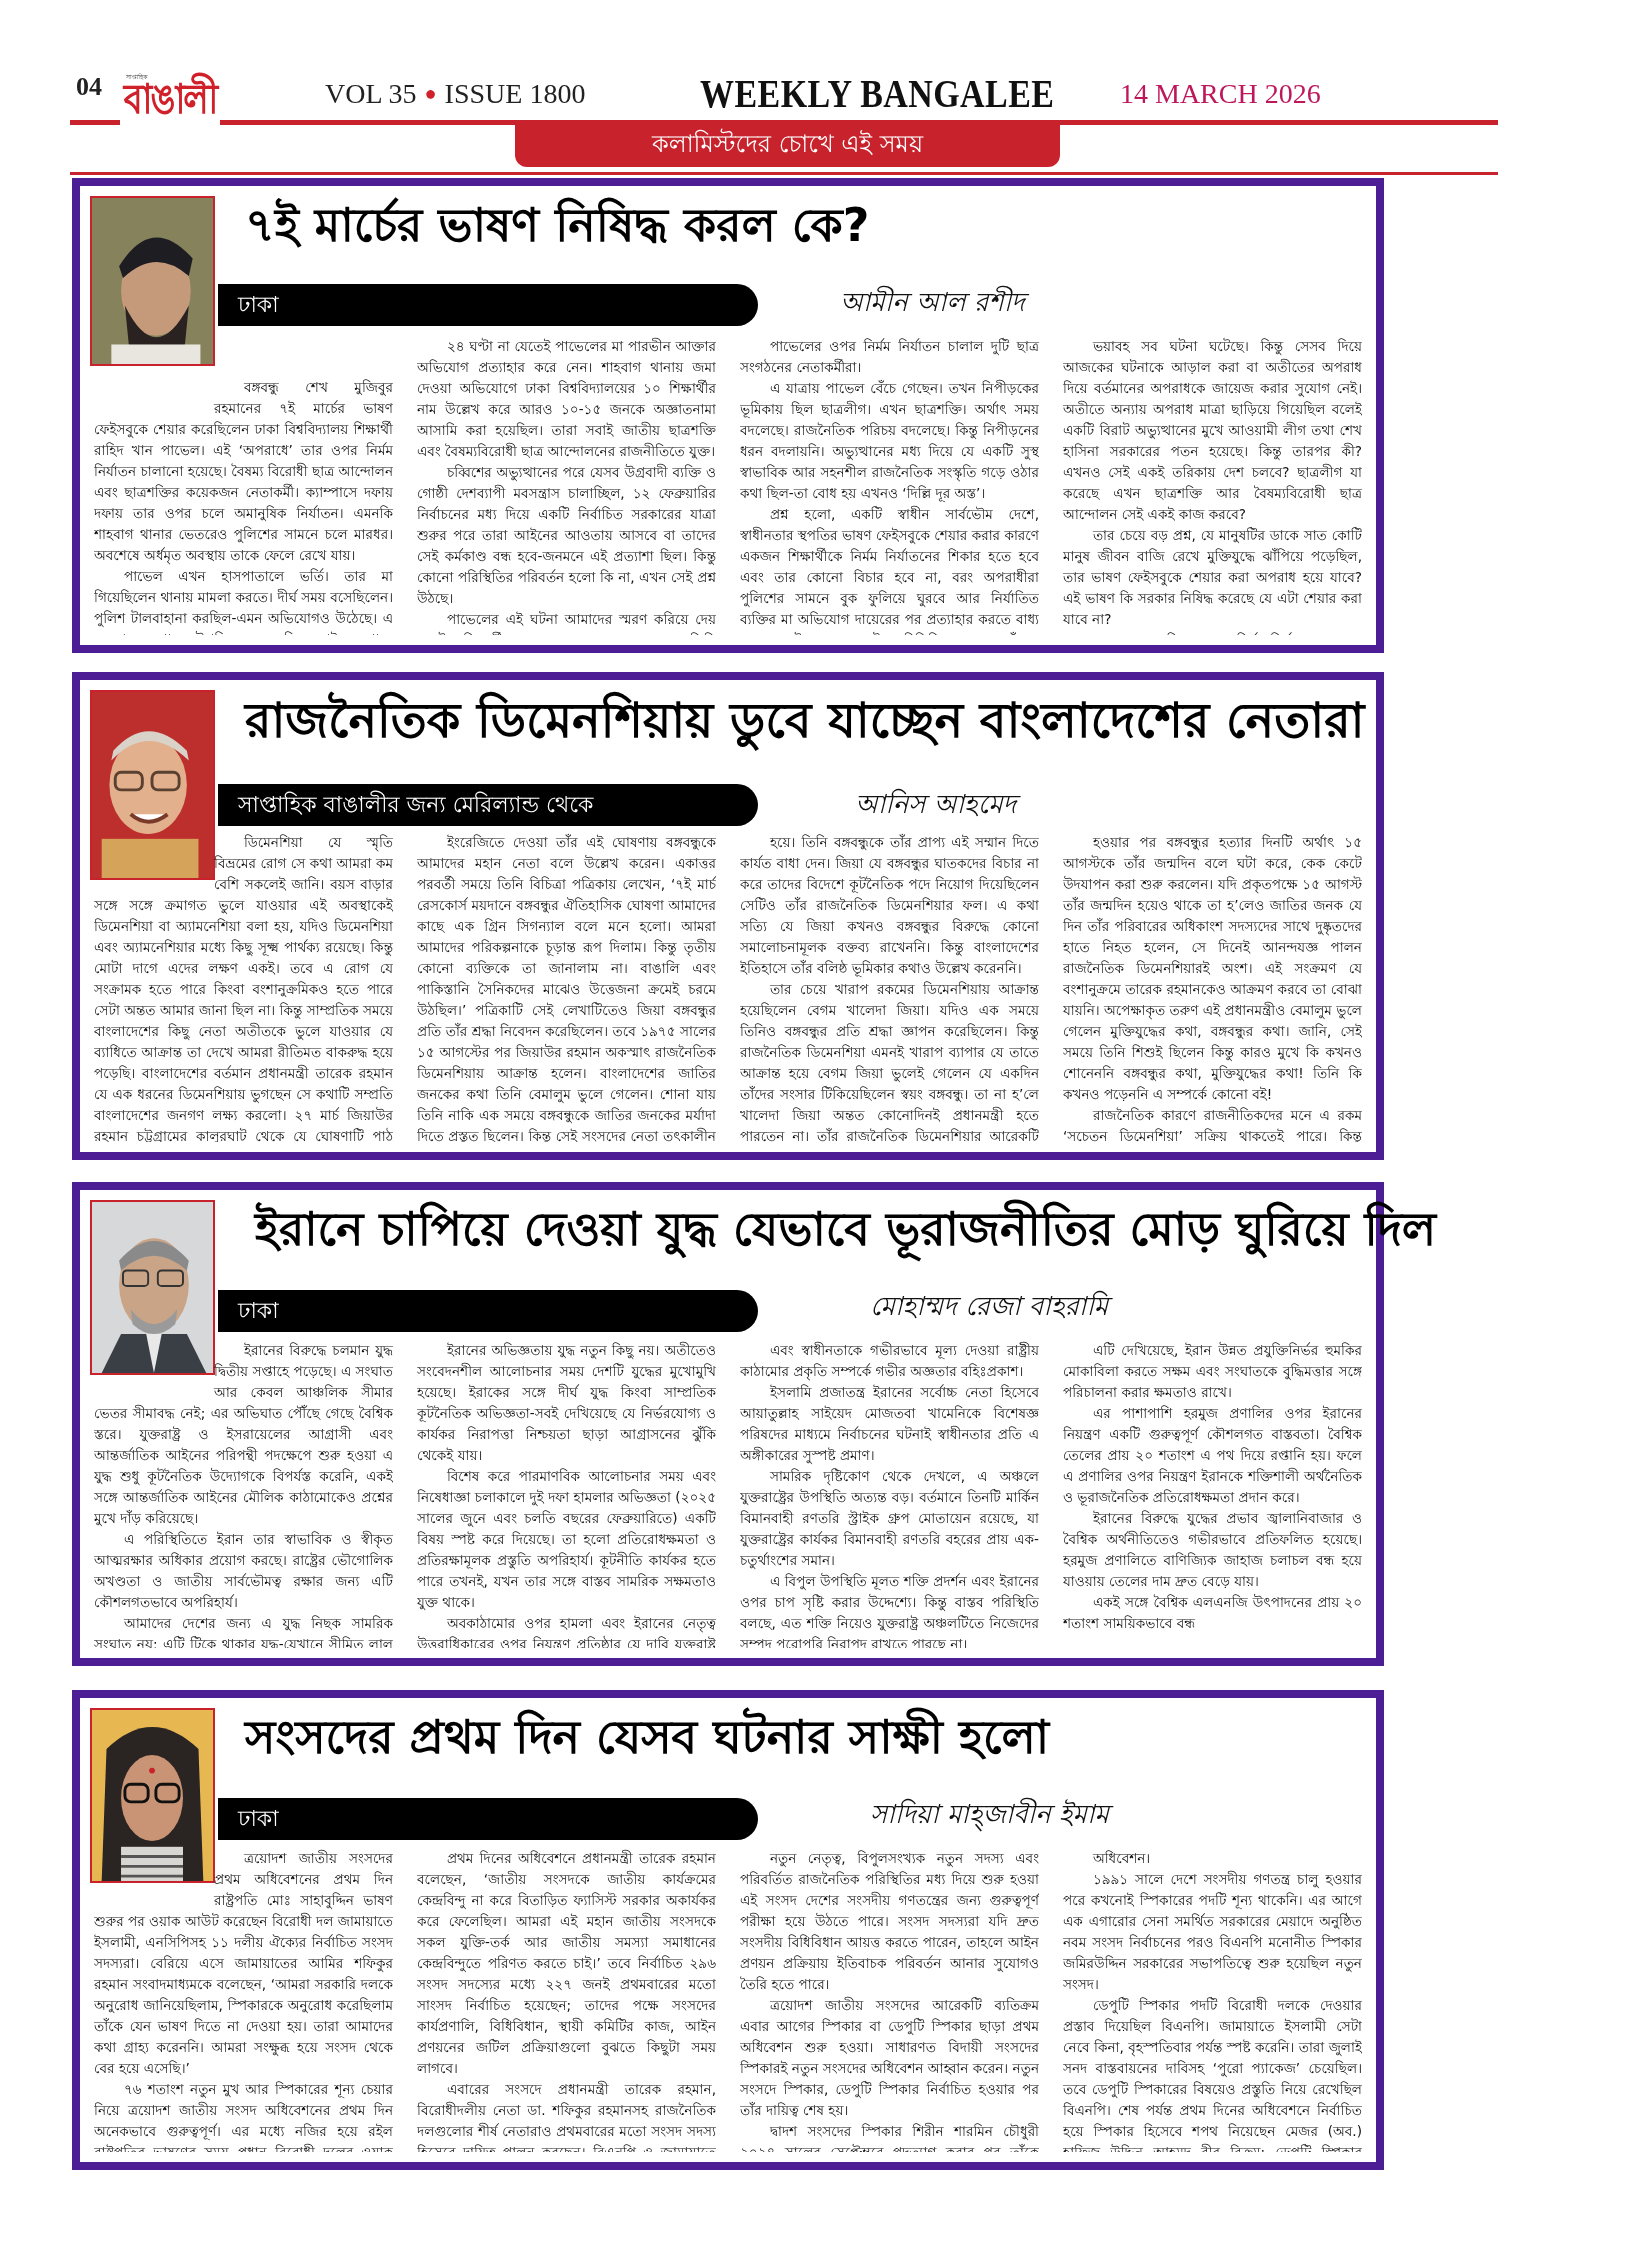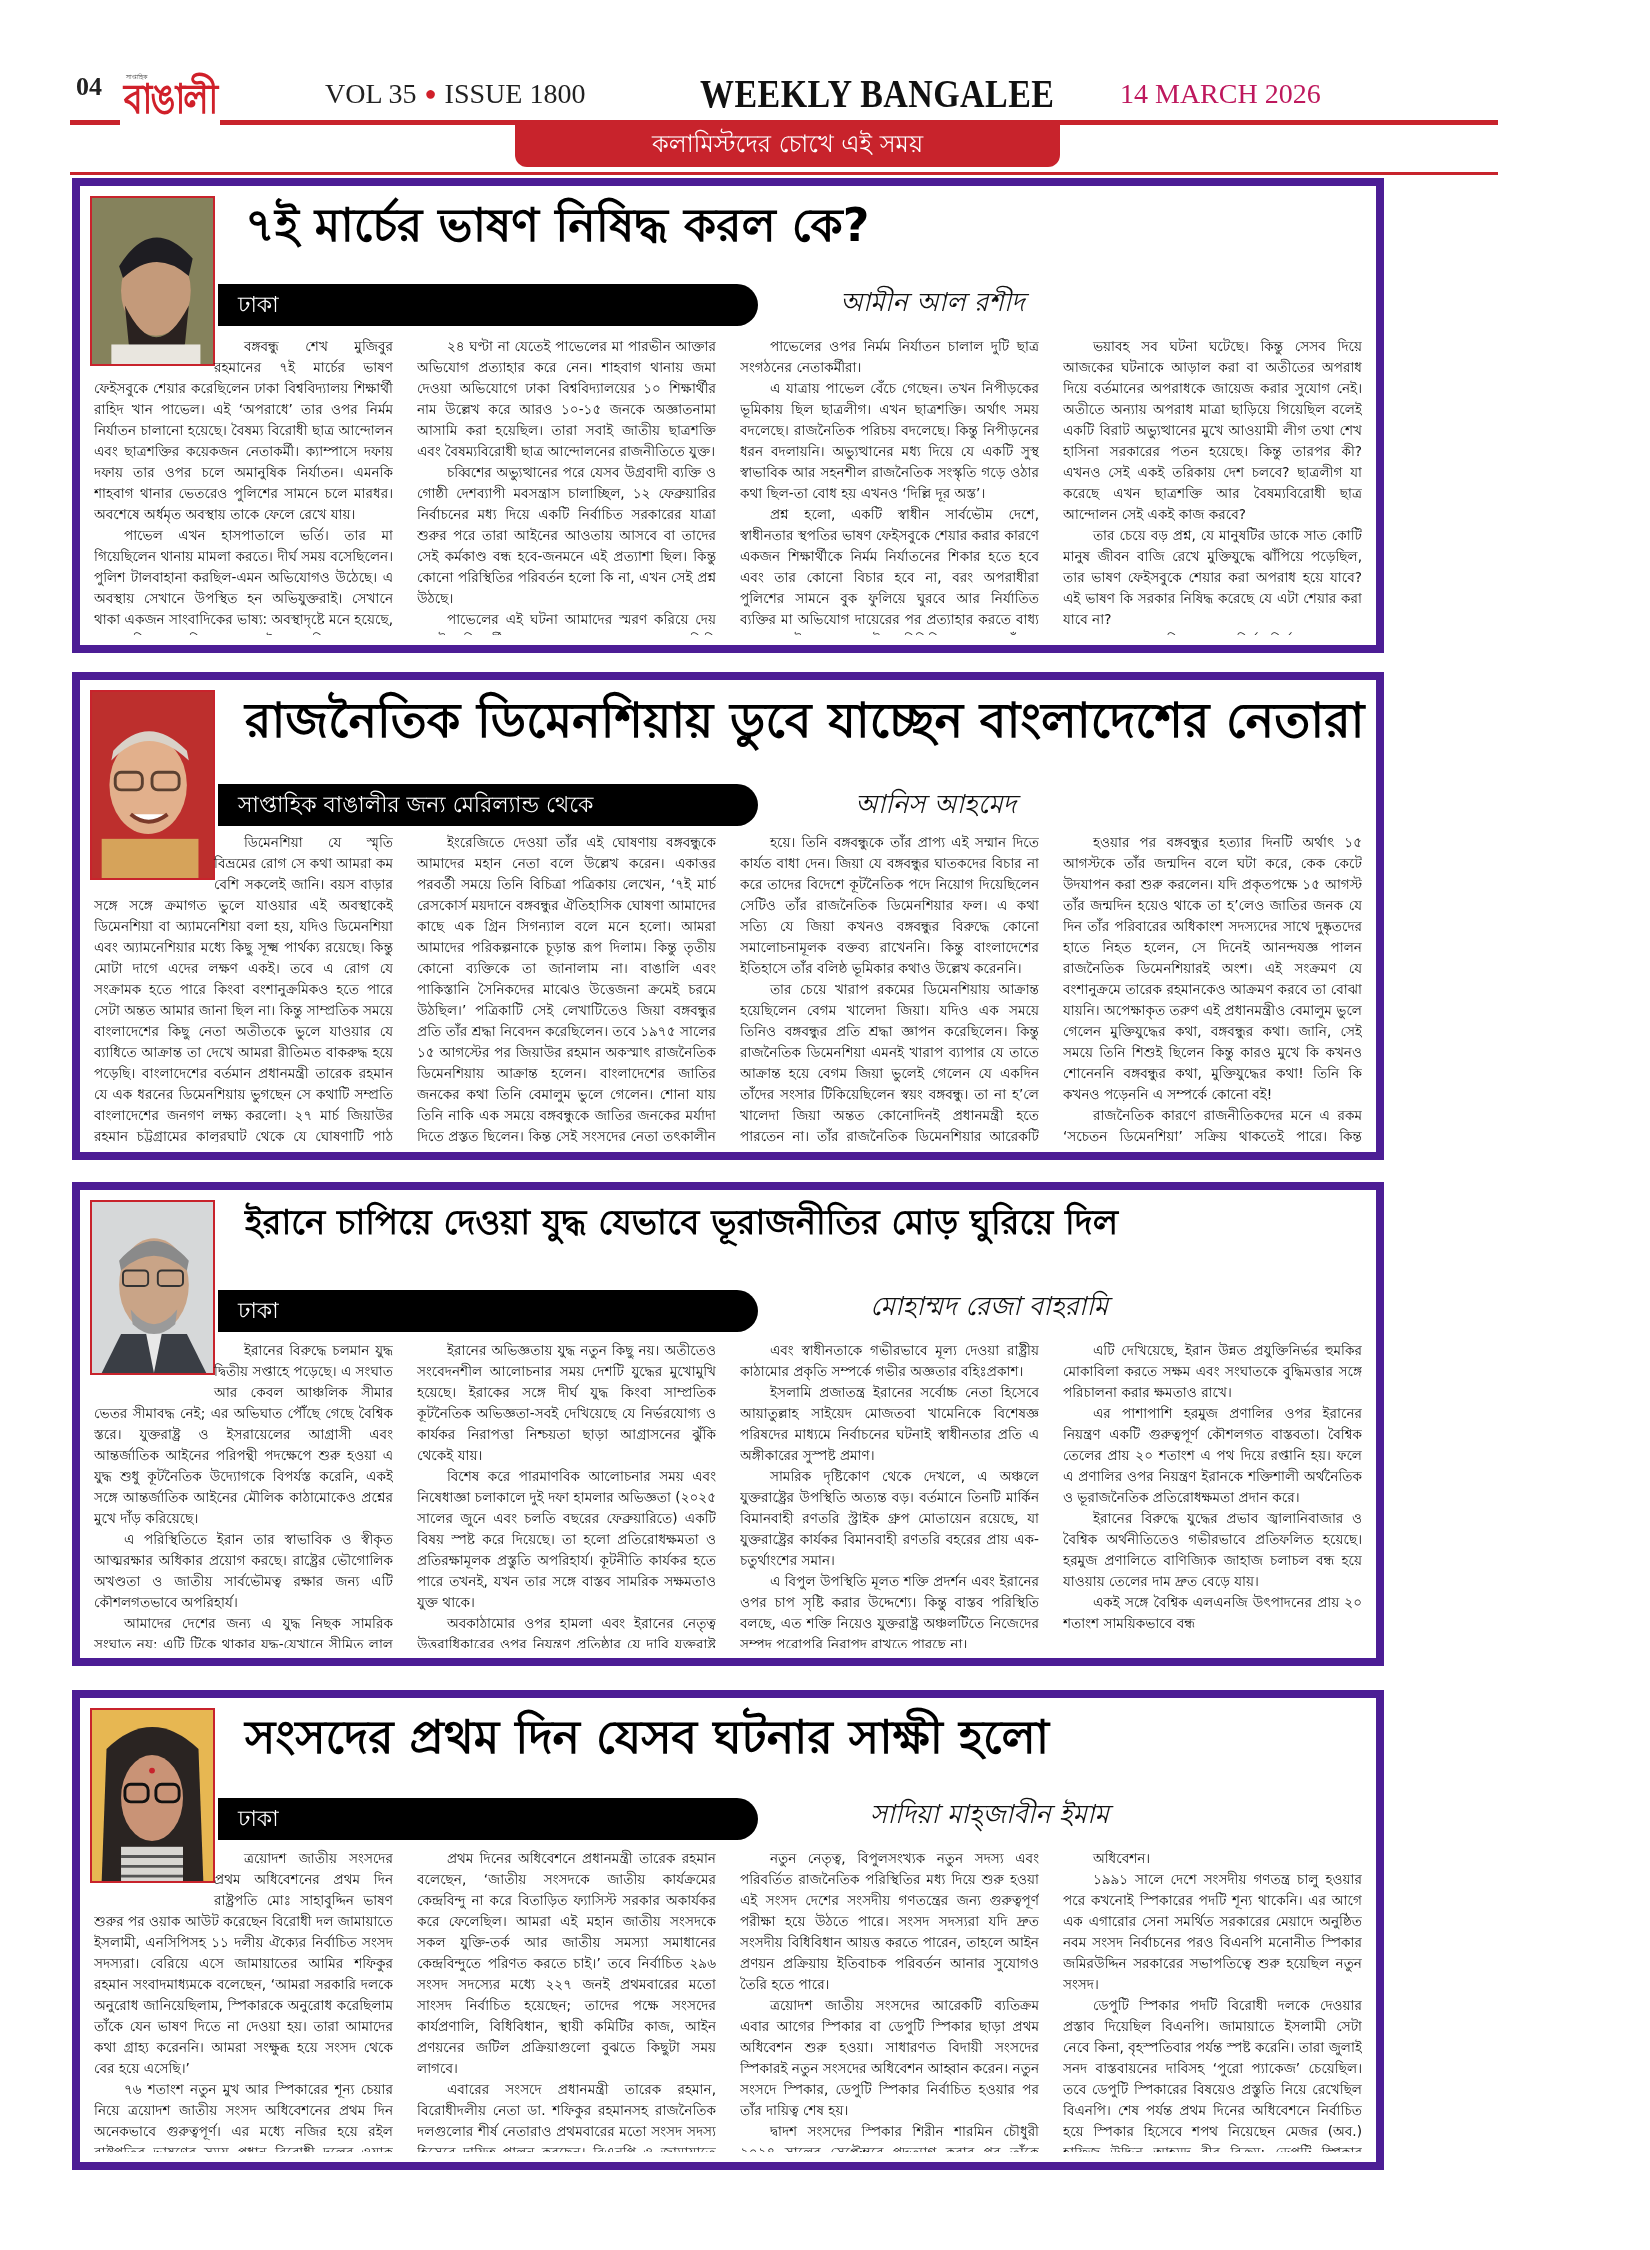--- a/index.html
+++ b/index.html
@@ -60,21 +60,21 @@
           <rect x="0" y="0" width="125" height="170" fill="#8d8a63" opacity=".5"></rect>
           <ellipse cx="66" cy="95" rx="36" ry="46" fill="#c49a7a"></ellipse>
           <path d="M28 70 Q62 15 104 62 L100 80 Q66 50 32 82Z" fill="#1e1d22"></path>
           <path d="M34 110 Q66 175 100 110 L96 150 Q66 170 38 150Z" fill="#2a2220"></path>
           <rect x="20" y="150" width="92" height="20" fill="#e9e6df"></rect>
         </svg></div>
     <div class="headline" style="font-size: 46px;">৭ই মার্চের ভাষণ নিষিদ্ধ করল কে?</div>
     <div class="loc-tab" style="top: 98px; width: 540px;">ঢাকা</div>
     <div class="byline" style="left: 760px; top: 96px;">আমীন আল রশীদ</div>
     <div class="cols" style="top: 150px; left: 14px; bottom: 10px; overflow: hidden;">
-        <div class="col first" style="overflow: hidden;">
+        <div class="col first" style="overflow: hidden; margin-top: 41px;">
           <div style="float: left; width: 120px; height: 40px;"></div>
           <p>বঙ্গবন্ধু শেখ মুজিবুর রহমানের ৭ই মার্চের ভাষণ ফেইসবুকে শেয়ার করেছিলেন ঢাকা বিশ্ববিদ্যালয় শিক্ষার্থী রাহিদ খান পাভেল। এই ‘অপরাধে’ তার ওপর নির্মম নির্যাতন চালানো হয়েছে। বৈষম্য বিরোধী ছাত্র আন্দোলন এবং ছাত্রশক্তির কয়েকজন নেতাকর্মী। ক্যাম্পাসে দফায় দফায় তার ওপর চলে অমানুষিক নির্যাতন। এমনকি শাহবাগ থানার ভেতরেও পুলিশের সামনে চলে মারধর। অবশেষে অর্ধমৃত অবস্থায় তাকে ফেলে রেখে যায়।</p>
           <p>পাভেল এখন হাসপাতালে ভর্তি। তার মা গিয়েছিলেন থানায় মামলা করতে। দীর্ঘ সময় বসেছিলেন। পুলিশ টালবাহানা করছিল-এমন অভিযোগও উঠেছে। এ অবস্থায় সেখানে উপস্থিত হন অভিযুক্তরাই। সেখানে থাকা একজন সাংবাদিকের ভাষ্য: অবস্থাদৃষ্টে মনে হয়েছে, যাদের বিরুদ্ধে অভিযোগ, তারাই থানা নিয়ন্ত্রণ করেন! অভিযোগ দায়েরের</p>
         </div>
         <div class="col" style="overflow: hidden;">
           <p>২৪ ঘণ্টা না যেতেই পাভেলের মা পারভীন আক্তার অভিযোগ প্রত্যাহার করে নেন। শাহবাগ থানায় জমা দেওয়া অভিযোগে ঢাকা বিশ্ববিদ্যালয়ের ১০ শিক্ষার্থীর নাম উল্লেখ করে আরও ১০-১৫ জনকে অজ্ঞাতনামা আসামি করা হয়েছিল। তারা সবাই জাতীয় ছাত্রশক্তি এবং বৈষম্যবিরোধী ছাত্র আন্দোলনের রাজনীতিতে যুক্ত।</p>
           <p>চব্বিশের অভ্যুত্থানের পরে যেসব উগ্রবাদী ব্যক্তি ও গোষ্ঠী দেশব্যাপী মবসন্ত্রাস চালাচ্ছিল, ১২ ফেব্রুয়ারির নির্বাচনের মধ্য দিয়ে একটি নির্বাচিত সরকারের যাত্রা শুরুর পরে তারা আইনের আওতায় আসবে বা তাদের সেই কর্মকাণ্ড বন্ধ হবে-জনমনে এই প্রত্যাশা ছিল। কিন্তু কোনো পরিস্থিতির পরিবর্তন হলো কি না, এখন সেই প্রশ্ন উঠছে।</p>
           <p>পাভেলের এই ঘটনা আমাদের স্মরণ করিয়ে দেয় বুয়েট শিক্ষার্থী আবরার ফাহাদের কথা। তিনি ভারতবিরোধী পোস্ট দিয়েছিলেন ফেইসবুকে। তার জেরে ছাত্রলীগের ক্যাডাররা তাকে নির্মমভাবে পিটিয়ে হত্যা করে। এবার একইভাবে ফেইসবুকে বঙ্গবন্ধুর ভাষণ প্রচার করায়</p>
         </div>
         <div class="col" style="overflow: hidden;">
@@ -125,21 +125,21 @@
     <div class="photo" style="height: 175px;"><svg class="ph" viewBox="0 0 125 175" preserveAspectRatio="none">
           <rect width="125" height="175" fill="#d6d8d9"></rect>
           <ellipse cx="64" cy="85" rx="36" ry="48" fill="#c9a487"></ellipse>
           <path d="M28 60 Q64 20 100 60 L98 70 Q64 40 30 70Z" fill="#8a8a8a"></path>
           <rect x="32" y="70" width="26" height="16" rx="4" fill="none" stroke="#333" stroke-width="2"></rect>
           <rect x="68" y="70" width="26" height="16" rx="4" fill="none" stroke="#333" stroke-width="2"></rect>
           <path d="M40 110 Q64 140 88 110 L86 125 Q64 145 42 125Z" fill="#9a9a9a"></path>
           <path d="M10 175 L30 135 L98 135 L118 175Z" fill="#3a3e45"></path>
           <path d="M56 135 L64 175 L72 135Z" fill="#e8e8e8"></path>
         </svg></div>
-    <div class="headline" style="font-size: 34px;">ইরানে চাপিয়ে দেওয়া যুদ্ধ যেভাবে ভূরাজনীতির মোড় ঘুরিয়ে দিল</div>
+    <div class="headline" style="font-size: 46px; margin-left: 10px;">ইরানে চাপিয়ে দেওয়া যুদ্ধ যেভাবে ভূরাজনীতির মোড় ঘুরিয়ে দিল</div>
     <div class="loc-tab" style="top: 100px; width: 540px;">ঢাকা</div>
     <div class="byline" style="left: 790px; top: 96px;">মোহাম্মদ রেজা বাহরামি</div>
     <div class="cols" style="top: 150px; left: 14px; bottom: 10px; overflow: hidden;">
         <div class="col first" style="overflow: hidden;">
           <div style="float: left; width: 120px; height: 45px;"></div>
           <p>ইরানের বিরুদ্ধে চলমান যুদ্ধ দ্বিতীয় সপ্তাহে পড়েছে। এ সংঘাত আর কেবল আঞ্চলিক সীমার ভেতর সীমাবদ্ধ নেই; এর অভিঘাত পৌঁছে গেছে বৈশ্বিক স্তরে। যুক্তরাষ্ট্র ও ইসরায়েলের আগ্রাসী এবং আন্তর্জাতিক আইনের পরিপন্থী পদক্ষেপে শুরু হওয়া এ যুদ্ধ শুধু কূটনৈতিক উদ্যোগকে বিপর্যস্ত করেনি, একই সঙ্গে আন্তর্জাতিক আইনের মৌলিক কাঠামোকেও প্রশ্নের মুখে দাঁড় করিয়েছে।</p>
           <p>এ পরিস্থিতিতে ইরান তার স্বাভাবিক ও স্বীকৃত আত্মরক্ষার অধিকার প্রয়োগ করছে। রাষ্ট্রের ভৌগোলিক অখণ্ডতা ও জাতীয় সার্বভৌমত্ব রক্ষার জন্য এটি কৌশলগতভাবে অপরিহার্য।</p>
           <p>আমাদের দেশের জন্য এ যুদ্ধ নিছক সামরিক সংঘাত নয়; এটি টিকে থাকার যুদ্ধ-যেখানে সীমিত লাল রেখা এবং সুস্পষ্ট কৌগণতন বাধ্যবাধকতা রয়েছে।</p>
         </div>
         <div class="col" style="overflow: hidden;">

